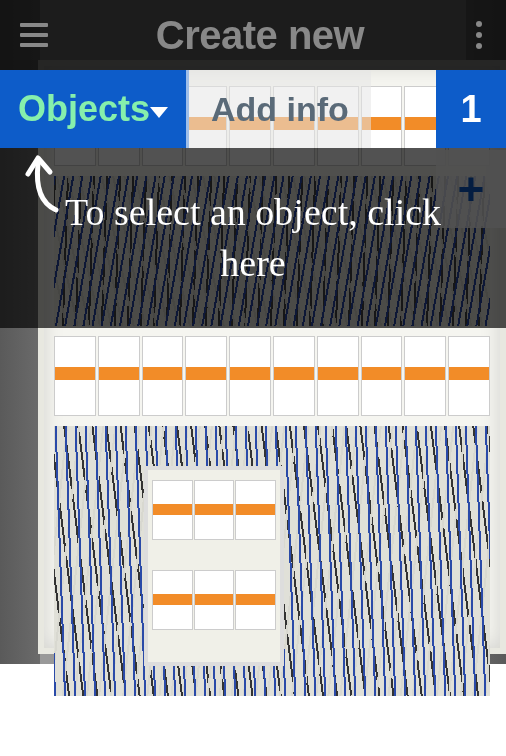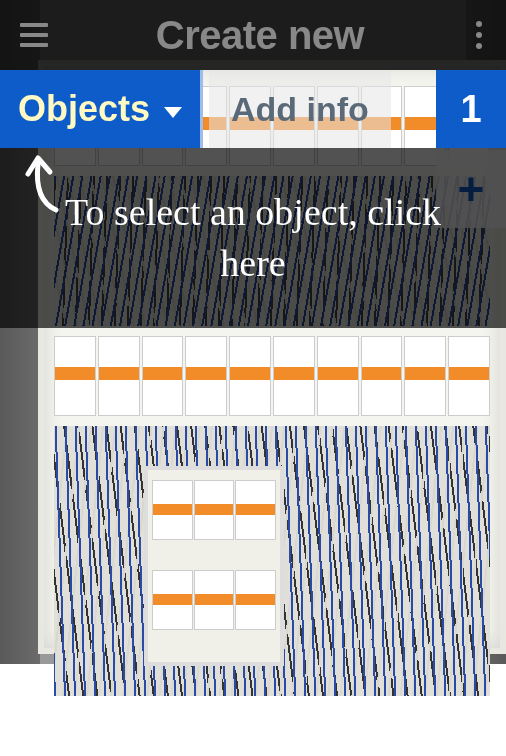--- a/index.html
+++ b/index.html
@@ -45,30 +45,30 @@
   .header-title { color: #888; font-size: 40px; font-weight: bold; font-stretch: condensed; letter-spacing: -0.5px; }
   .kebab { display: flex; flex-direction: column; gap: 5px; cursor: pointer; padding: 8px 12px; }
   .kebab span { width: 6px; height: 6px; background: #888; border-radius: 50%; }
 
   
   .toolbar {
     position: absolute; top: 70px; left: 0; right: 0; height: 78px;
     display: flex; align-items: stretch;
   }
   .objects-btn {
-    background: #0d5cc9; color: #fef9c3; display: flex; align-items: center;
-    padding: 0 18px; gap: 14px; cursor: pointer;
+    background: #0d5cc9; color: #86efac; display: flex; align-items: center;
+    padding: 0 18px; cursor: pointer;
     font-size: 36px; font-weight: bold; font-stretch: condensed;
     border-right: 3px solid rgba(255,255,255,0.6);
   }
   .chevron-down { width: 0; height: 0; border-left: 9px solid transparent; border-right: 9px solid transparent; border-top: 11px solid #fff; margin-top: 6px; }
   .addinfo-btn {
     background: rgba(230,230,230,0.55); color: #5a6a78; display: flex; align-items: center;
     padding: 0 22px; font-size: 34px; font-weight: bold; font-stretch: condensed; cursor: pointer;
-    margin-left: 6px;
+    margin-left: 0;
   }
   .toolbar-spacer { flex: 1; }
   .count-badge {
     background: #0d5cc9; color: #fff; width: 70px; display: flex; align-items: center; justify-content: center;
     font-size: 38px; font-weight: bold;
   }
   .add-btn {
     position: absolute; top: 150px; right: 0; width: 70px; height: 78px;
     background: rgba(250,250,250,0.85); display: flex; align-items: center; justify-content: center;
     cursor: pointer;

